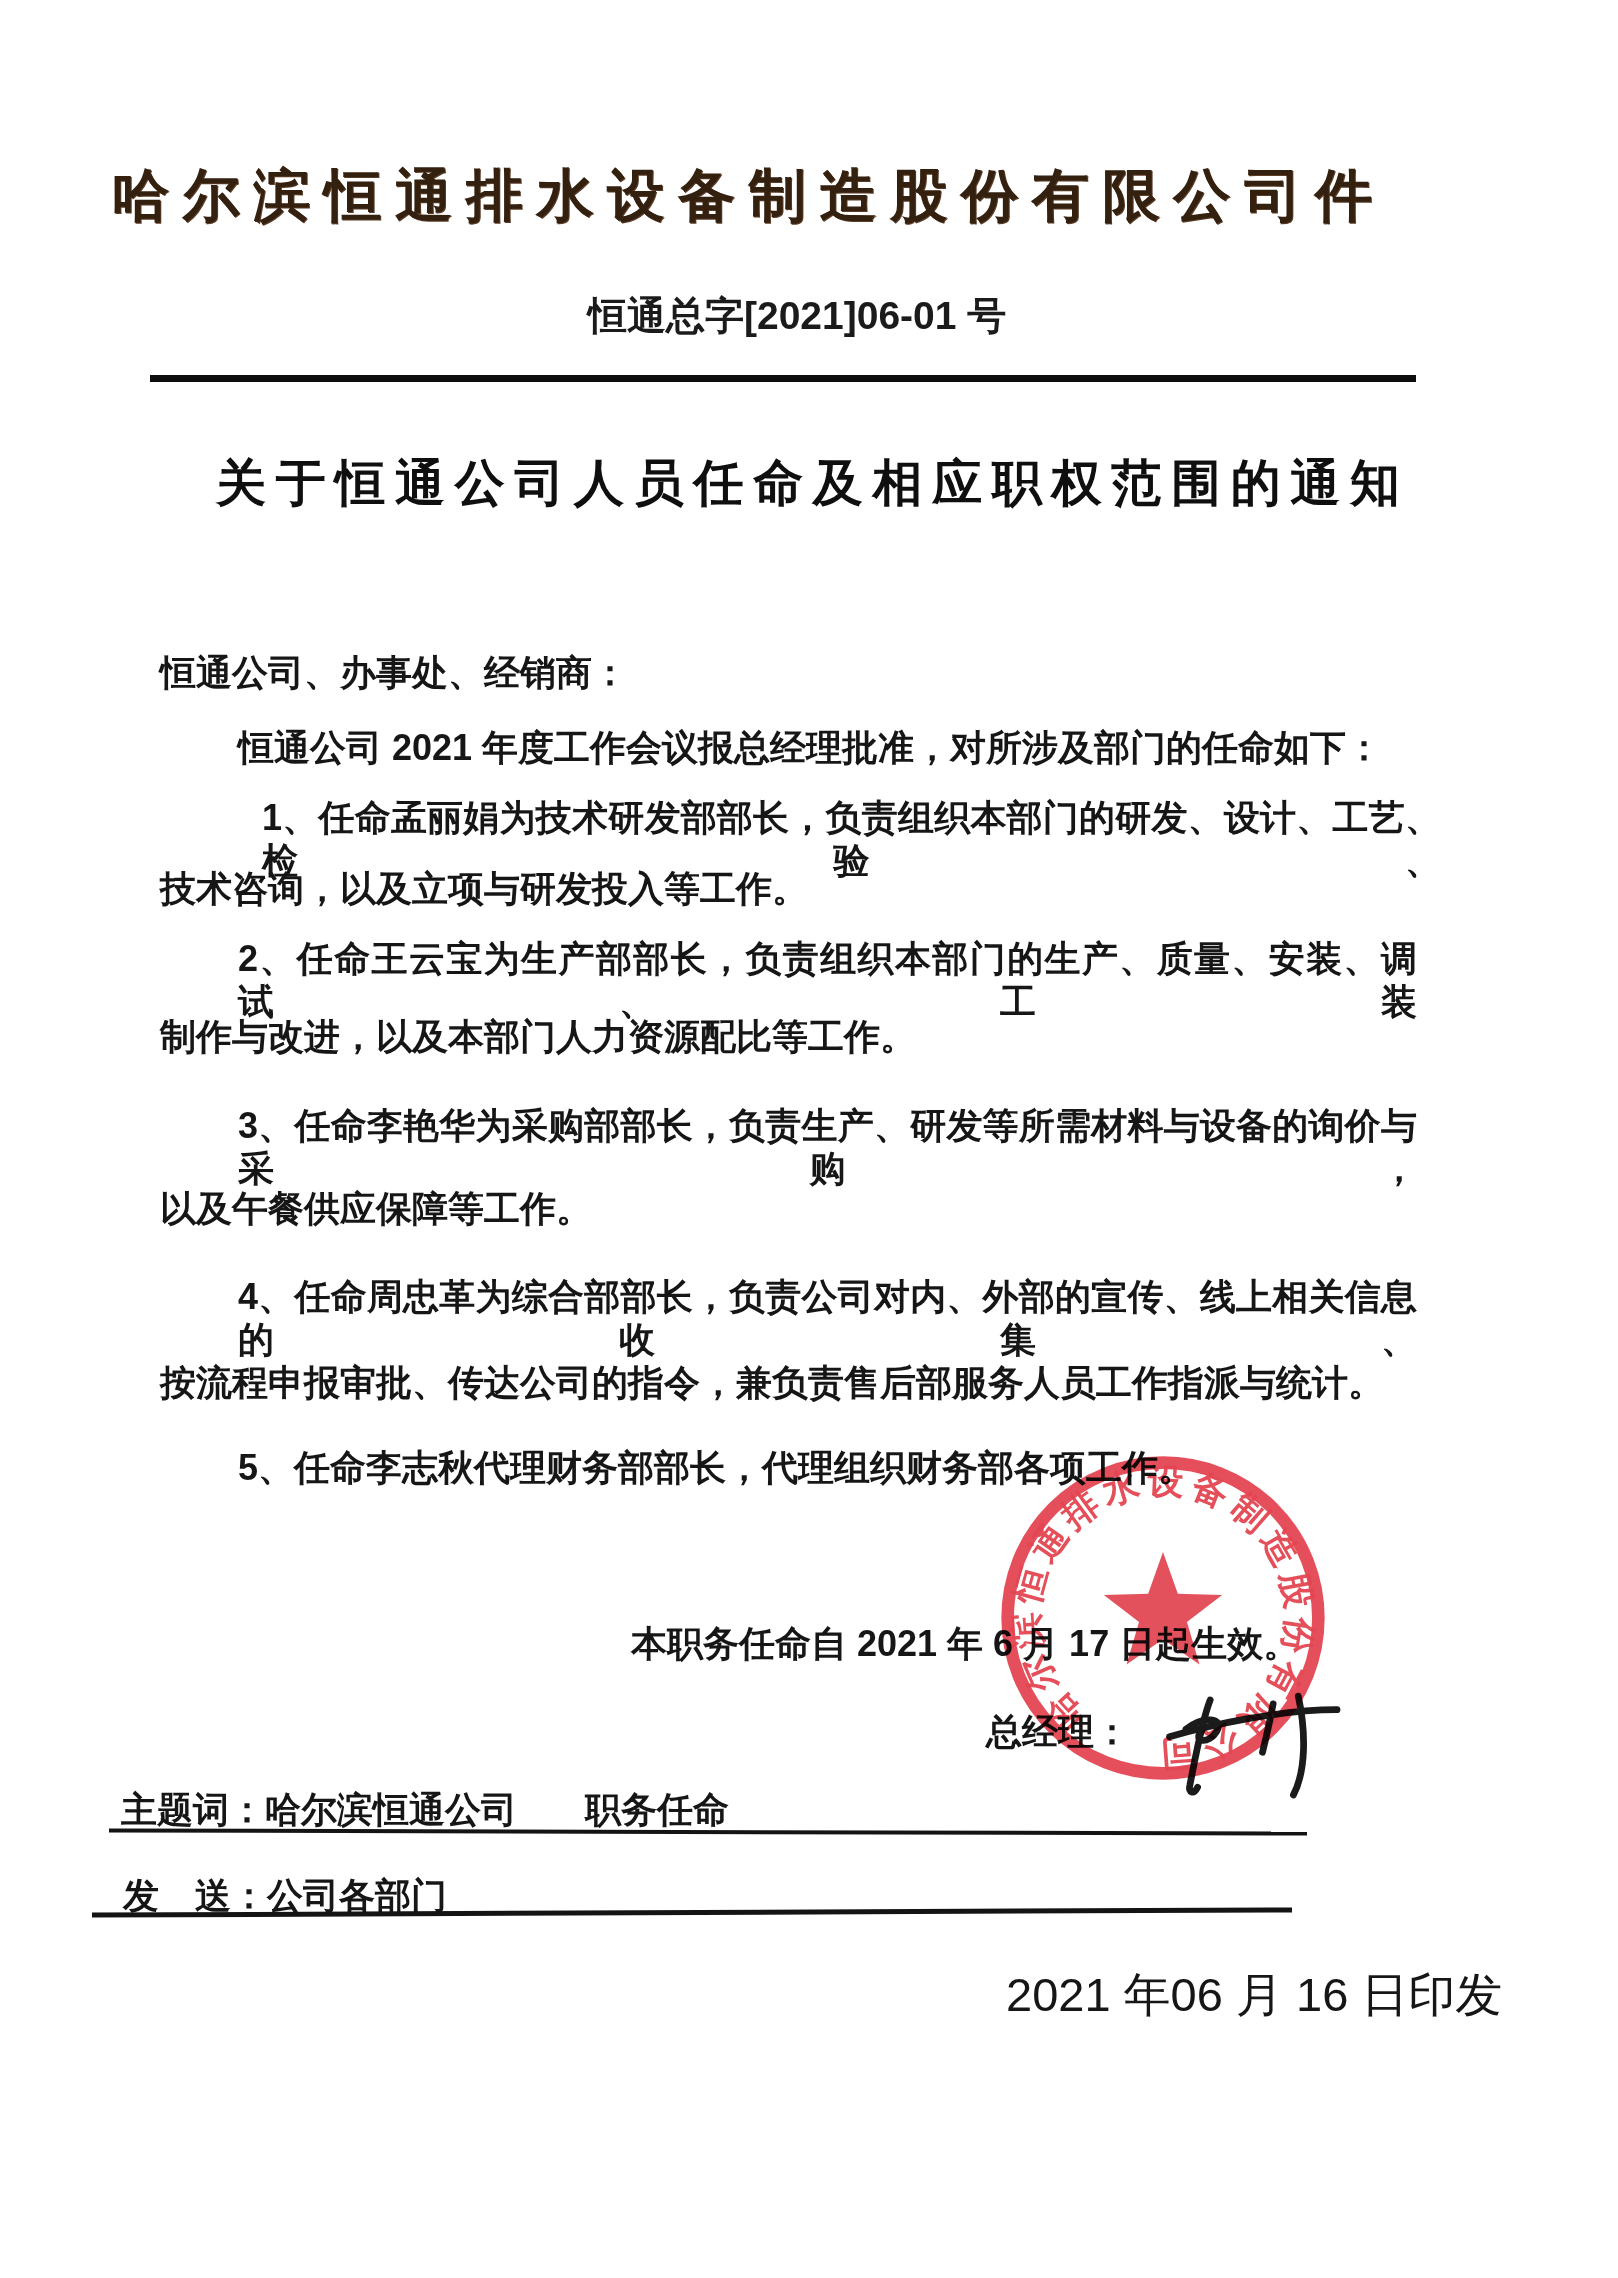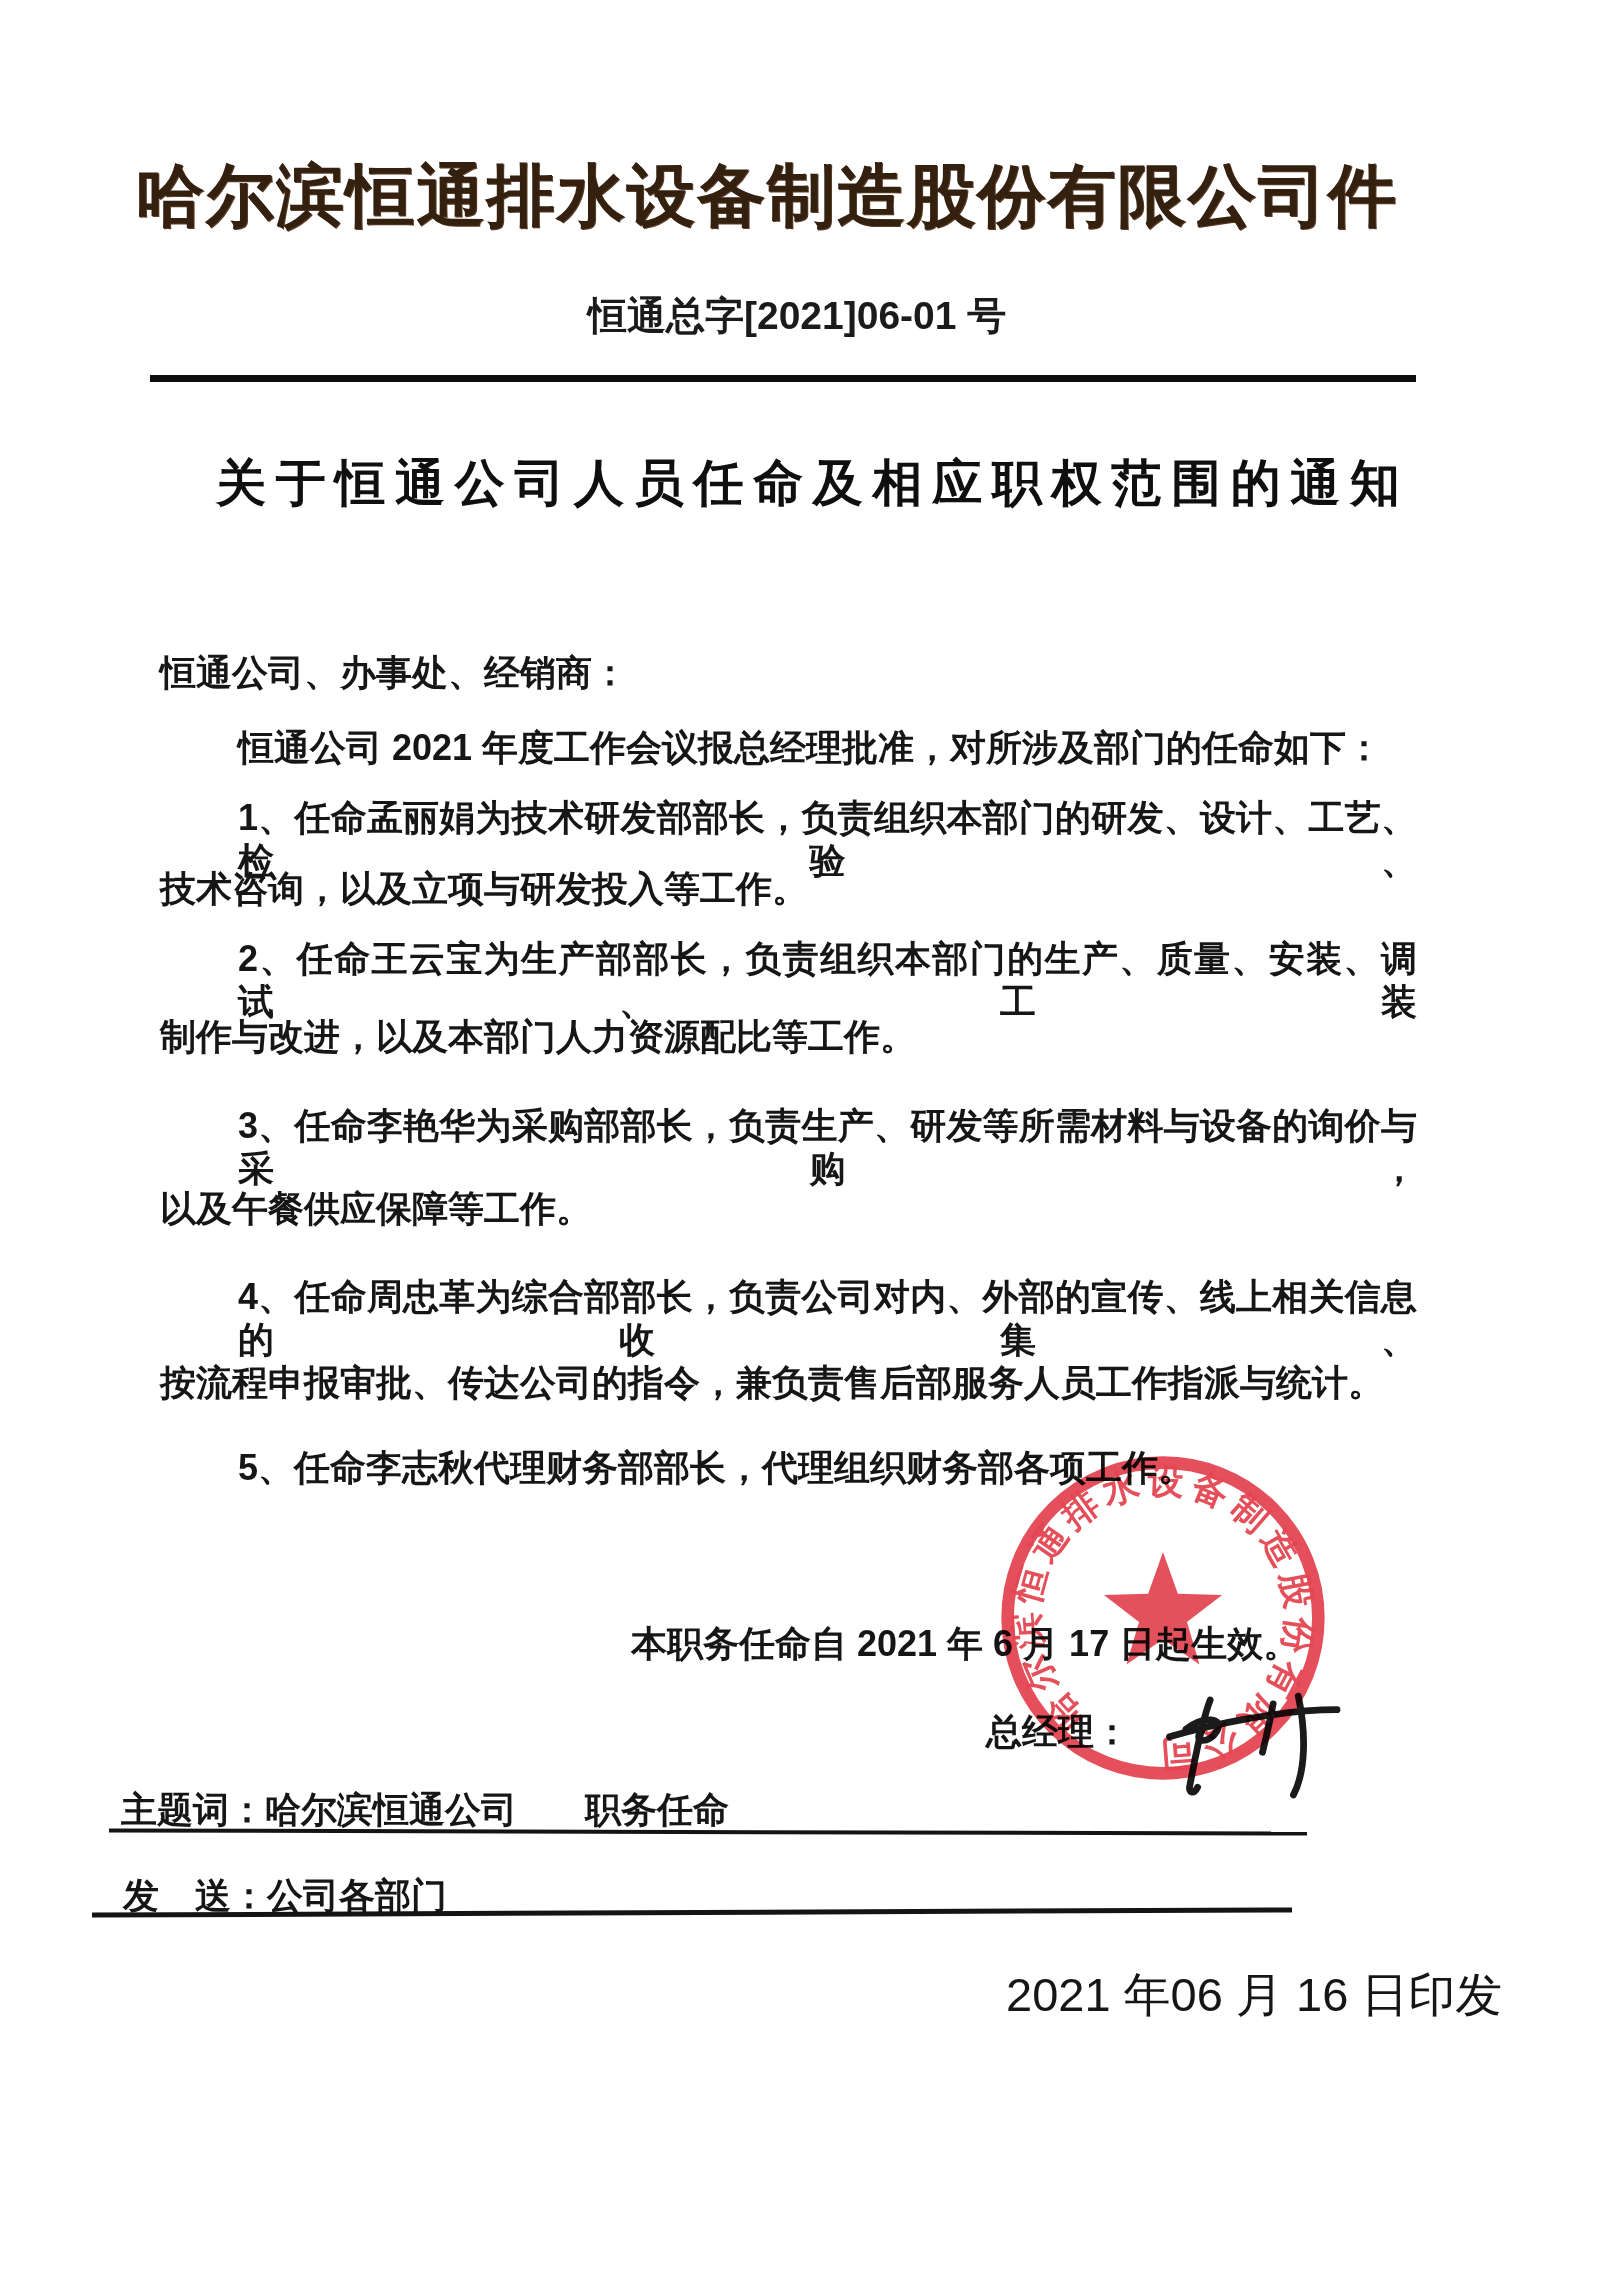--- a/index.html
+++ b/index.html
@@ -6,22 +6,22 @@
   #page{
     position:relative;
     width:1619px;height:2278px;
     background:#ffffff;
     overflow:hidden;
     font-family:"Liberation Sans","DejaVu Sans",sans-serif;
     color:#161616;
   }
   
   .letterhead{
-    position:absolute;left:136px;top:147px;width:1258px;height:97px;
-    font-size:68px;font-weight:800;line-height:97px;
+    position:absolute;left:112px;top:147px;width:1258px;height:97px;
+    font-size:57px;font-weight:800;line-height:97px;
     color:#33200f;
     text-align:justify;text-align-last:justify;
     letter-spacing:-1.9px;
     white-space:nowrap;
     text-shadow:1px 1px 0 #5d3d28;
   }
   .docnum{
     position:absolute;left:588px;top:294px;
     font-size:39px;font-weight:600;line-height:43px;
     white-space:nowrap;color:#1b1b1b;
@@ -72,21 +72,21 @@
   <div class="docnum">恒通总字[2021]06-01 号</div>
 
   <div class="rule"></div>
 
   <h1 class="title">关于恒通公司人员任命及相应职权范围的通知</h1>
 
   <div class="line" style="top:651px;">恒通公司、办事处、经销商：</div>
 
   <div class="line indent" style="top:726px;text-align:right;">恒通公司 2021 年度工作会议报总经理批准，对所涉及部门的任命如下：</div>
 
-  <div class="line indent fill" style="top:796px;">1、任命孟丽娟为技术研发部部长，负责组织本部门的研发、设计、工艺、检验、</div>
+  <div class="line indent fill" style="top:796px;margin-left:24px;">1、任命孟丽娟为技术研发部部长，负责组织本部门的研发、设计、工艺、检验、</div>
   <div class="line" style="top:867px;">技术咨询，以及立项与研发投入等工作。</div>
   <div class="line indent fill" style="top:937px;">2、任命王云宝为生产部部长，负责组织本部门的生产、质量、安装、调试、工装</div>
   <div class="line" style="top:1015px;">制作与改进，以及本部门人力资源配比等工作。</div>
   <div class="line indent fill" style="top:1104px;">3、任命李艳华为采购部部长，负责生产、研发等所需材料与设备的询价与采购，</div>
   <div class="line" style="top:1190px;font-family:Liberation Mono, monospace;">以及午餐供应保障等工作。</div>
   <div class="line indent fill" style="top:1275px;">4、任命周忠革为综合部部长，负责公司对内、外部的宣传、线上相关信息的收集、</div>
   <div class="line" style="top:1361px;">按流程申报审批、传达公司的指令，兼负责售后部服务人员工作指派与统计。</div>
   <div class="line indent" style="top:1446px;">5、任命李志秋代理财务部部长，代理组织财务部各项工作。</div>
 
   <div class="line eff">本职务任命自 2021 年 6 月 17 日起生效。</div>

